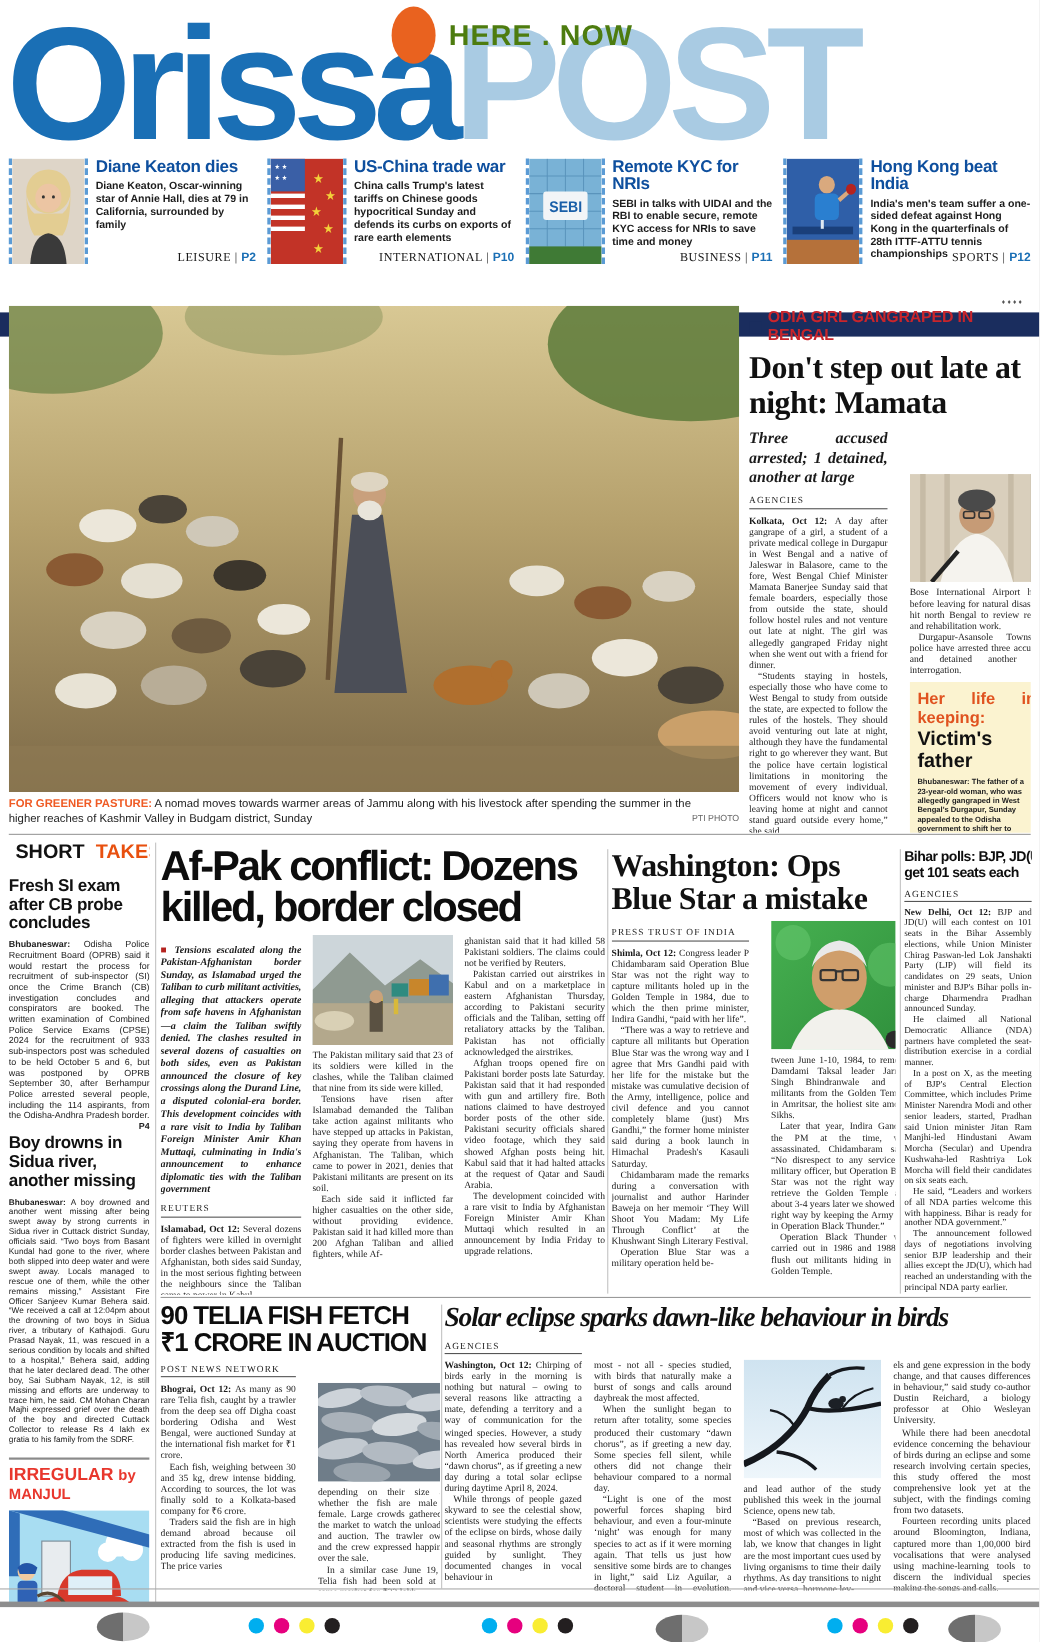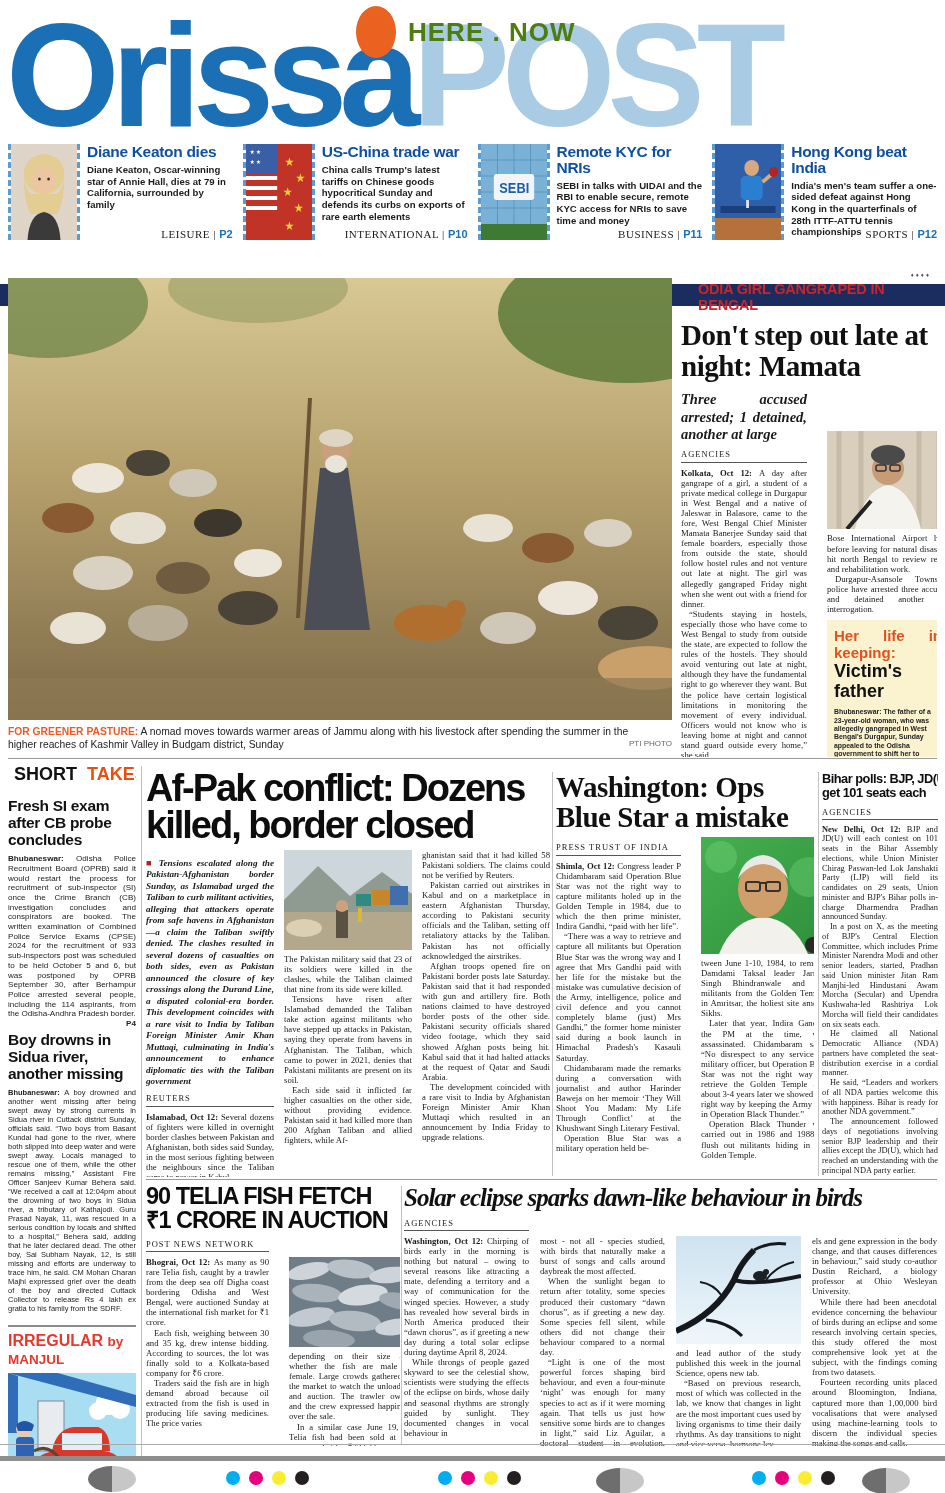--- a/index.html
+++ b/index.html
@@ -428,22 +428,22 @@
         <p class="bp ind">Operation Black Thunder was carried out in 1986 and 1988 to flush out militants hiding in the Golden Temple.</p>
       </div>
     </div>
   </div>
 
   <div class="bihar">
     <div class="b-head"><span>Bihar polls: BJP, JD(U)</span><br><span>get 101 seats each</span></div>
     <div class="byline">AGENCIES</div>
     <div class="col">
       <p class="bp"><b class="dl">New Delhi, Oct 12: </b><span>BJP and JD(U) will each contest on 101 seats in the Bihar Assembly elections, while Union Minister Chirag Paswan-led Lok Janshakti Party (LJP) will field its candidates on 29 seats, Union minister and BJP's Bihar polls in-charge Dharmendra Pradhan announced Sunday.</span></p>
+      <p class="bp ind">He claimed all National Democratic Alliance (NDA) partners have completed the seat-distribution exercise in a cordial manner.</p>
       <p class="bp ind">In a post on X, as the meeting of BJP's Central Election Committee, which includes Prime Minister Narendra Modi and other senior leaders, started, Pradhan said Union minister Jitan Ram Manjhi-led Hindustani Awam Morcha (Secular) and Upendra Kushwaha-led Rashtriya Lok Morcha will field their candidates on six seats each.</p>
-      <p class="bp ind">He claimed all National Democratic Alliance (NDA) partners have completed the seat-distribution exercise in a cordial manner.</p>
       <p class="bp ind">He said, “Leaders and workers of all NDA parties welcome this with happiness. Bihar is ready for another NDA government.”</p>
       <p class="bp ind">The announcement followed days of negotiations involving senior BJP leadership and their allies except the JD(U), which had reached an understanding with the principal NDA party earlier.</p>
     </div>
   </div>
 
   <div class="telia">
     <div class="tl-head"><span>90 TELIA FISH FETCH</span><br><span>₹1 CRORE IN AUCTION</span></div>
     <div class="byline" style="width:123px;">POST NEWS NETWORK</div>
     <div class="cols">
       <div class="col" style="flex:0 0 123px;">

